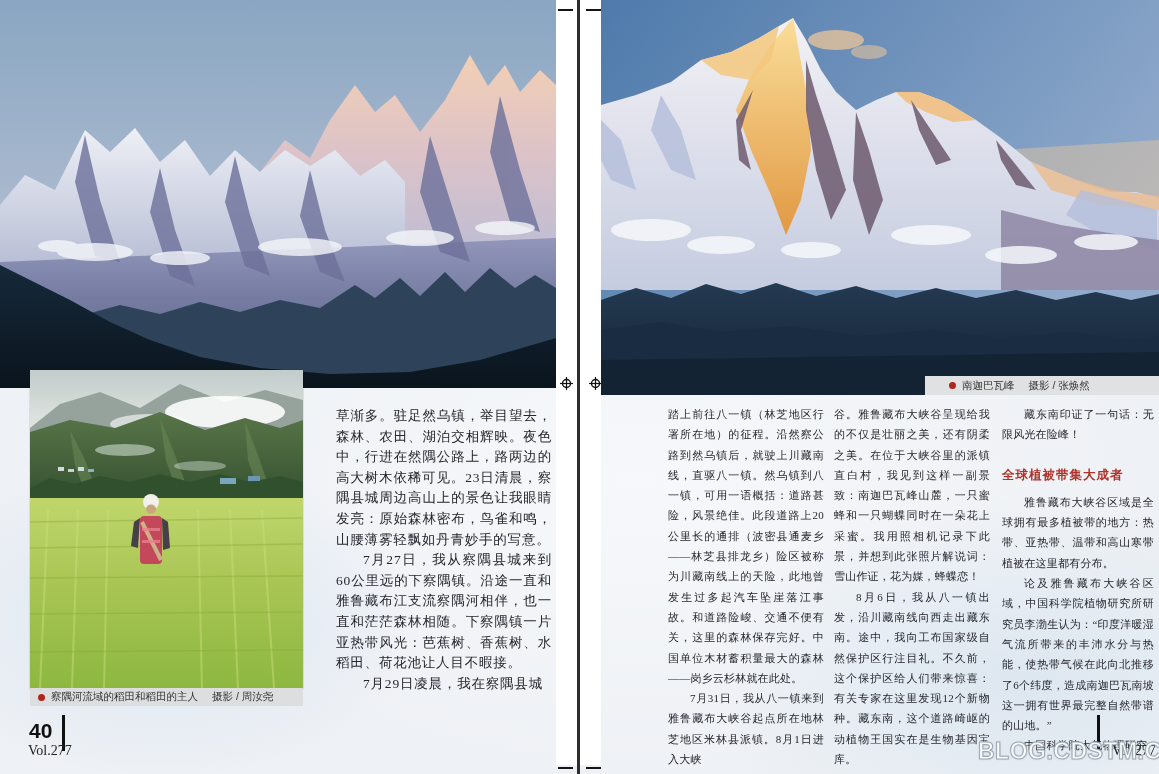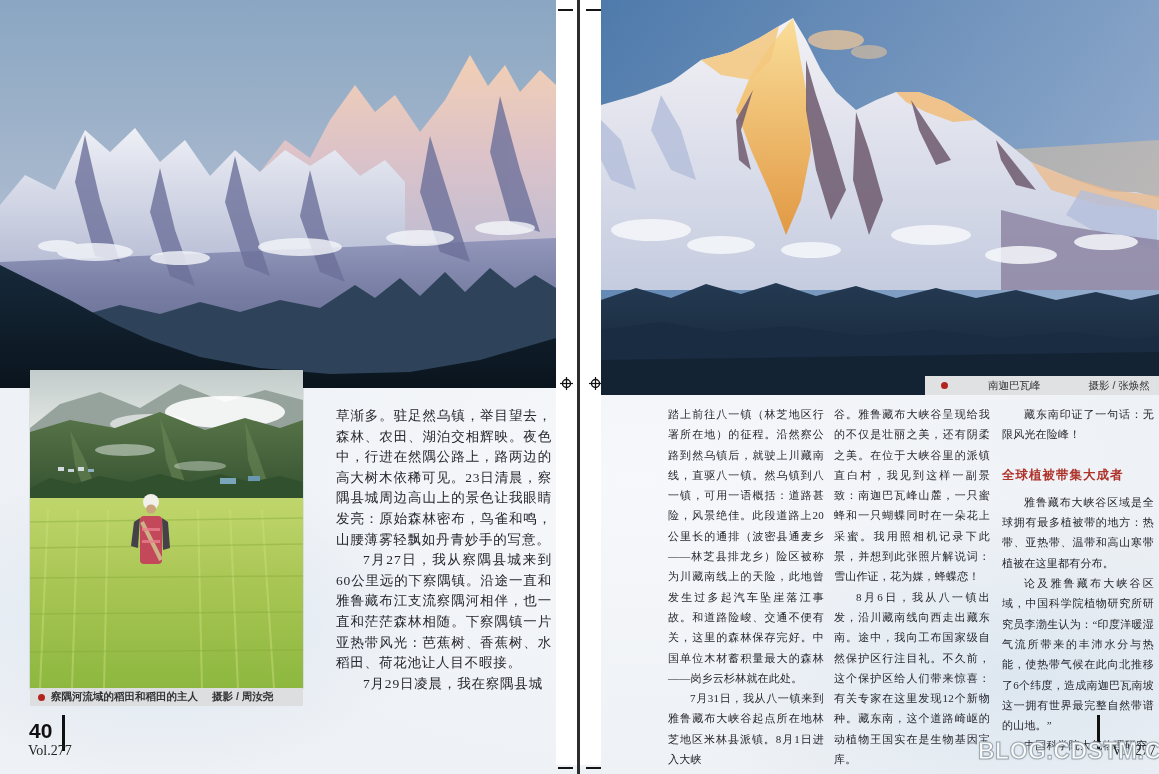--- a/index.html
+++ b/index.html
@@ -13,22 +13,22 @@
       #eef1f5;
   }
   .abs{position:absolute;}
   
   #photo-left{left:0;top:0;width:556px;height:388px;display:block;}
   #photo-right{left:601px;top:0;width:558px;height:395px;display:block;}
   #photo-rice{left:30px;top:370px;width:273px;height:318px;display:block;box-shadow:0 0 0 1px rgba(0,0,0,.08);}
   
   .caption{display:flex;align-items:center;font-family:"Liberation Sans","DejaVu Sans",sans-serif;
     font-size:10.5px;color:#333;white-space:nowrap;overflow:hidden;}
-  #caption-left{left:30px;top:688px;width:273px;height:18px;background:#dcdee0;padding-left:8px;box-sizing:border-box;font-weight:bold;}
-  #caption-right{left:925px;top:376px;width:234px;height:19px;background:rgba(231,231,233,.97);padding-left:16px;box-sizing:border-box;gap:34px;}
+  #caption-left{left:30px;top:688px;width:273px;height:18px;background:#dcdee0;padding-left:8px;box-sizing:border-box;}
+  #caption-right{left:925px;top:376px;width:234px;height:19px;background:rgba(231,231,233,.97);padding-left:24px;box-sizing:border-box;}
   .bullet{width:7px;height:7px;border-radius:50%;background:#b2241e;display:inline-block;margin-right:6px;flex:0 0 auto;}
   .cap-credit{margin-left:14px;}
   
   .col{position:absolute;text-align:justify;color:#26262e;}
   .col p{margin:0;}
   .col p.indent{text-indent:2em;}
   #col-40{left:336px;top:406px;width:216px;font-size:13.5px;line-height:20.6px;letter-spacing:.8px;}
   .col41{font-size:11px;line-height:20.3px;letter-spacing:.2px;}
   #col-41-1{left:668px;top:404px;width:156px;}
   #col-41-2{left:834px;top:404px;width:156px;}

